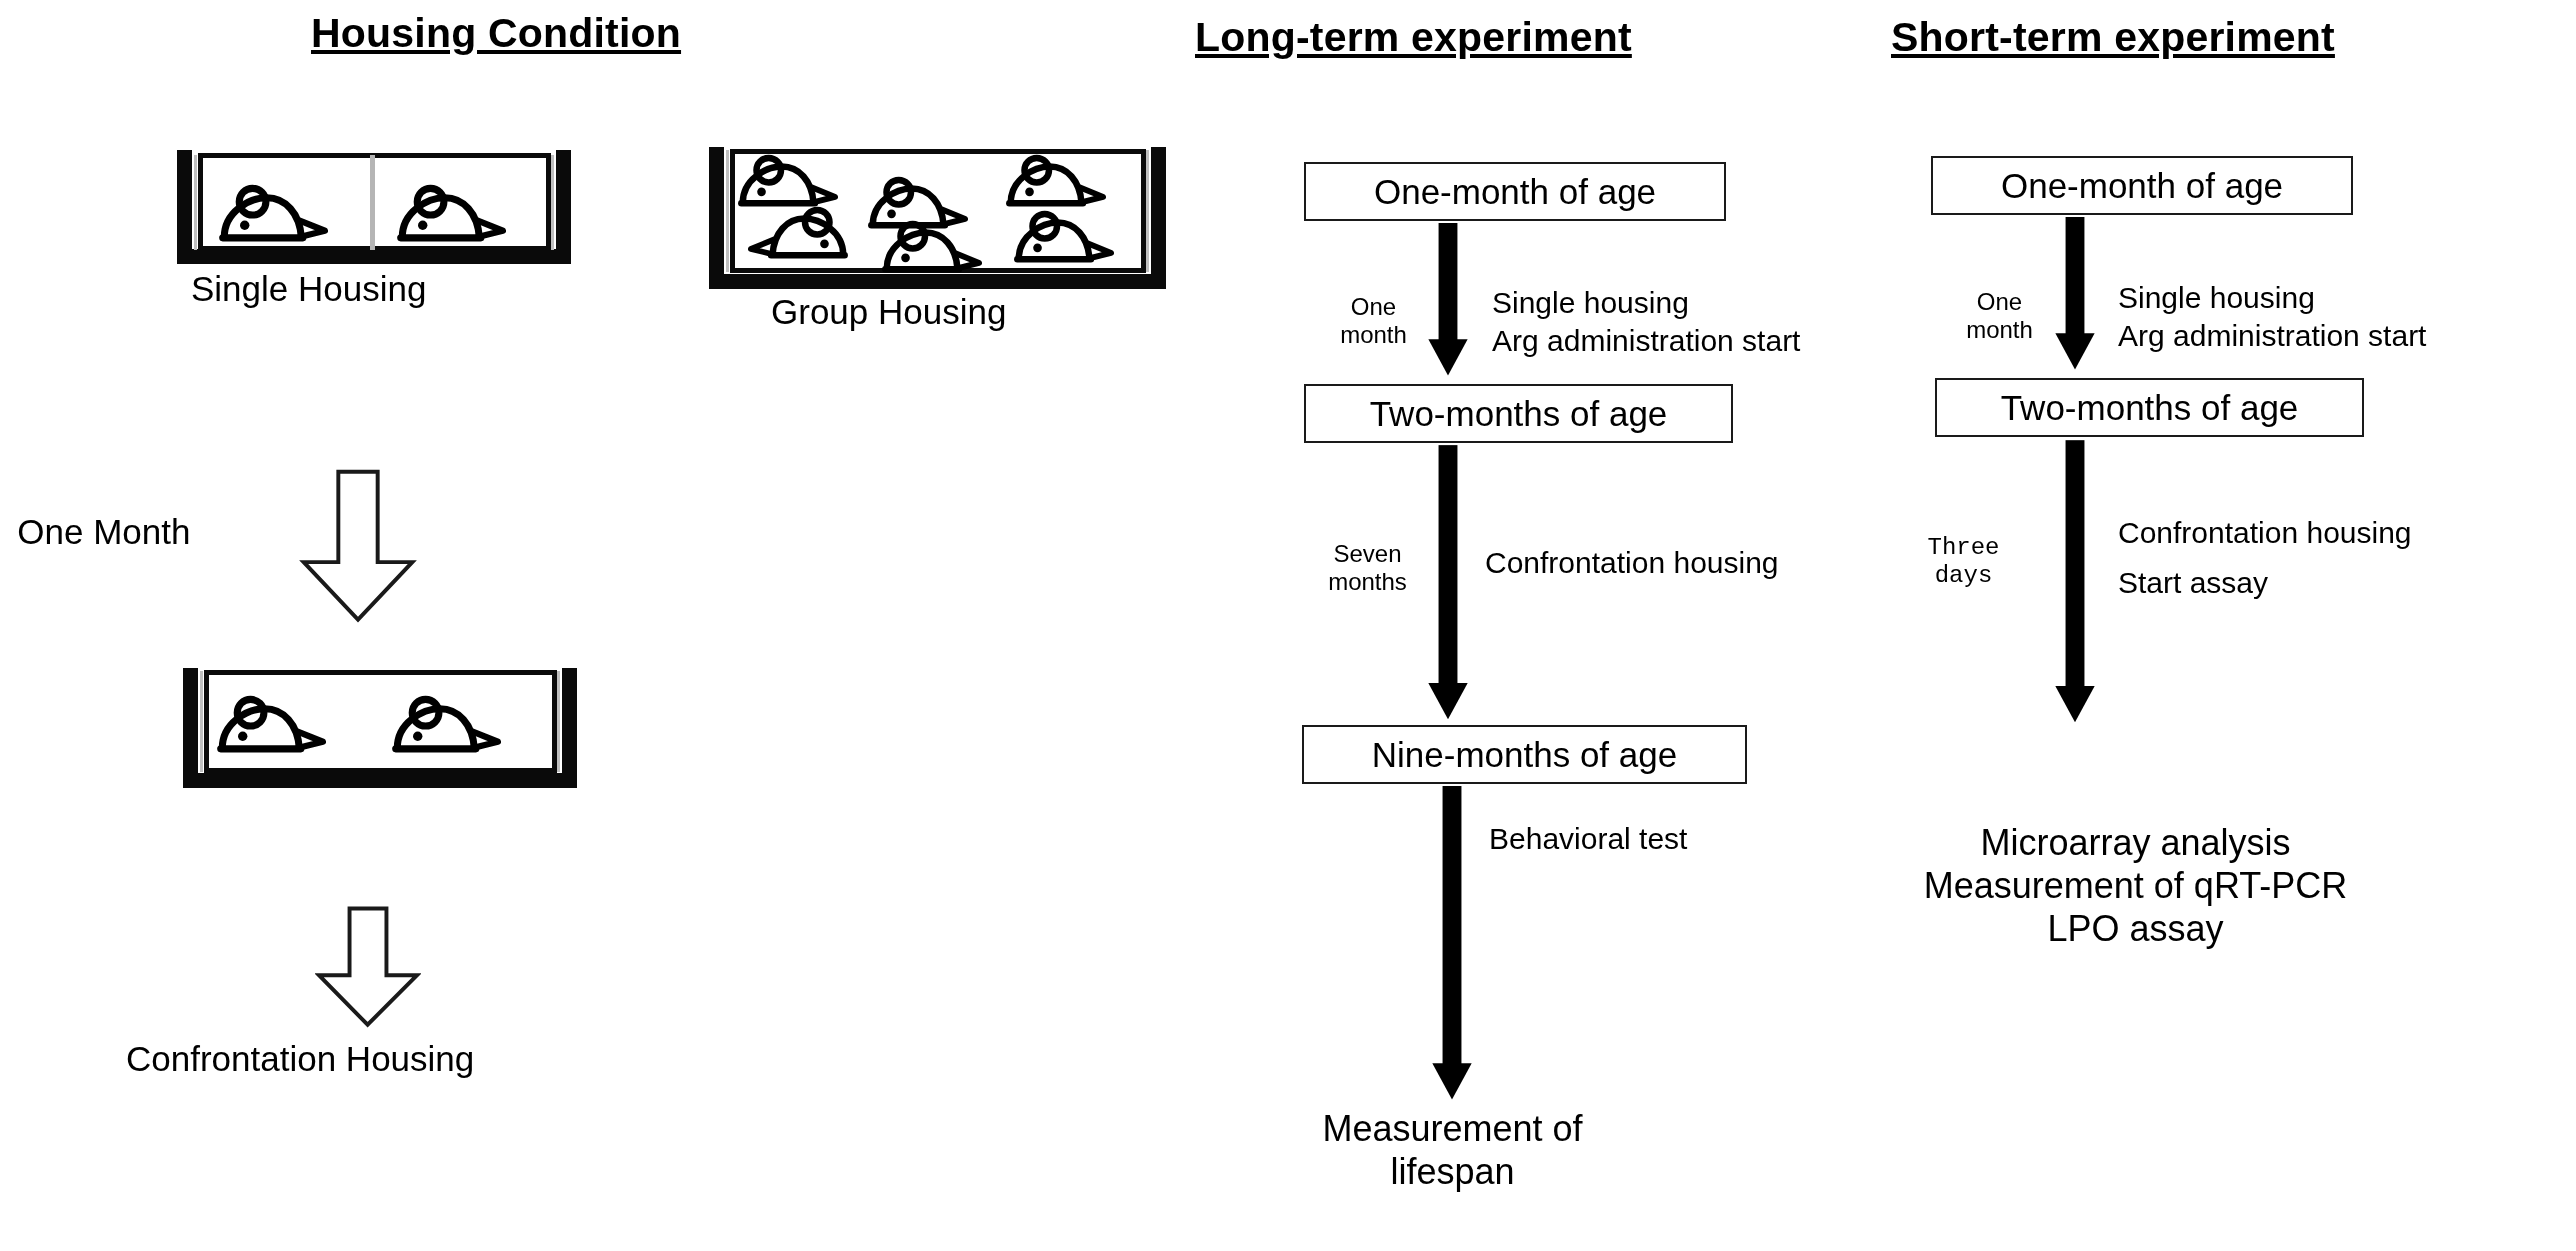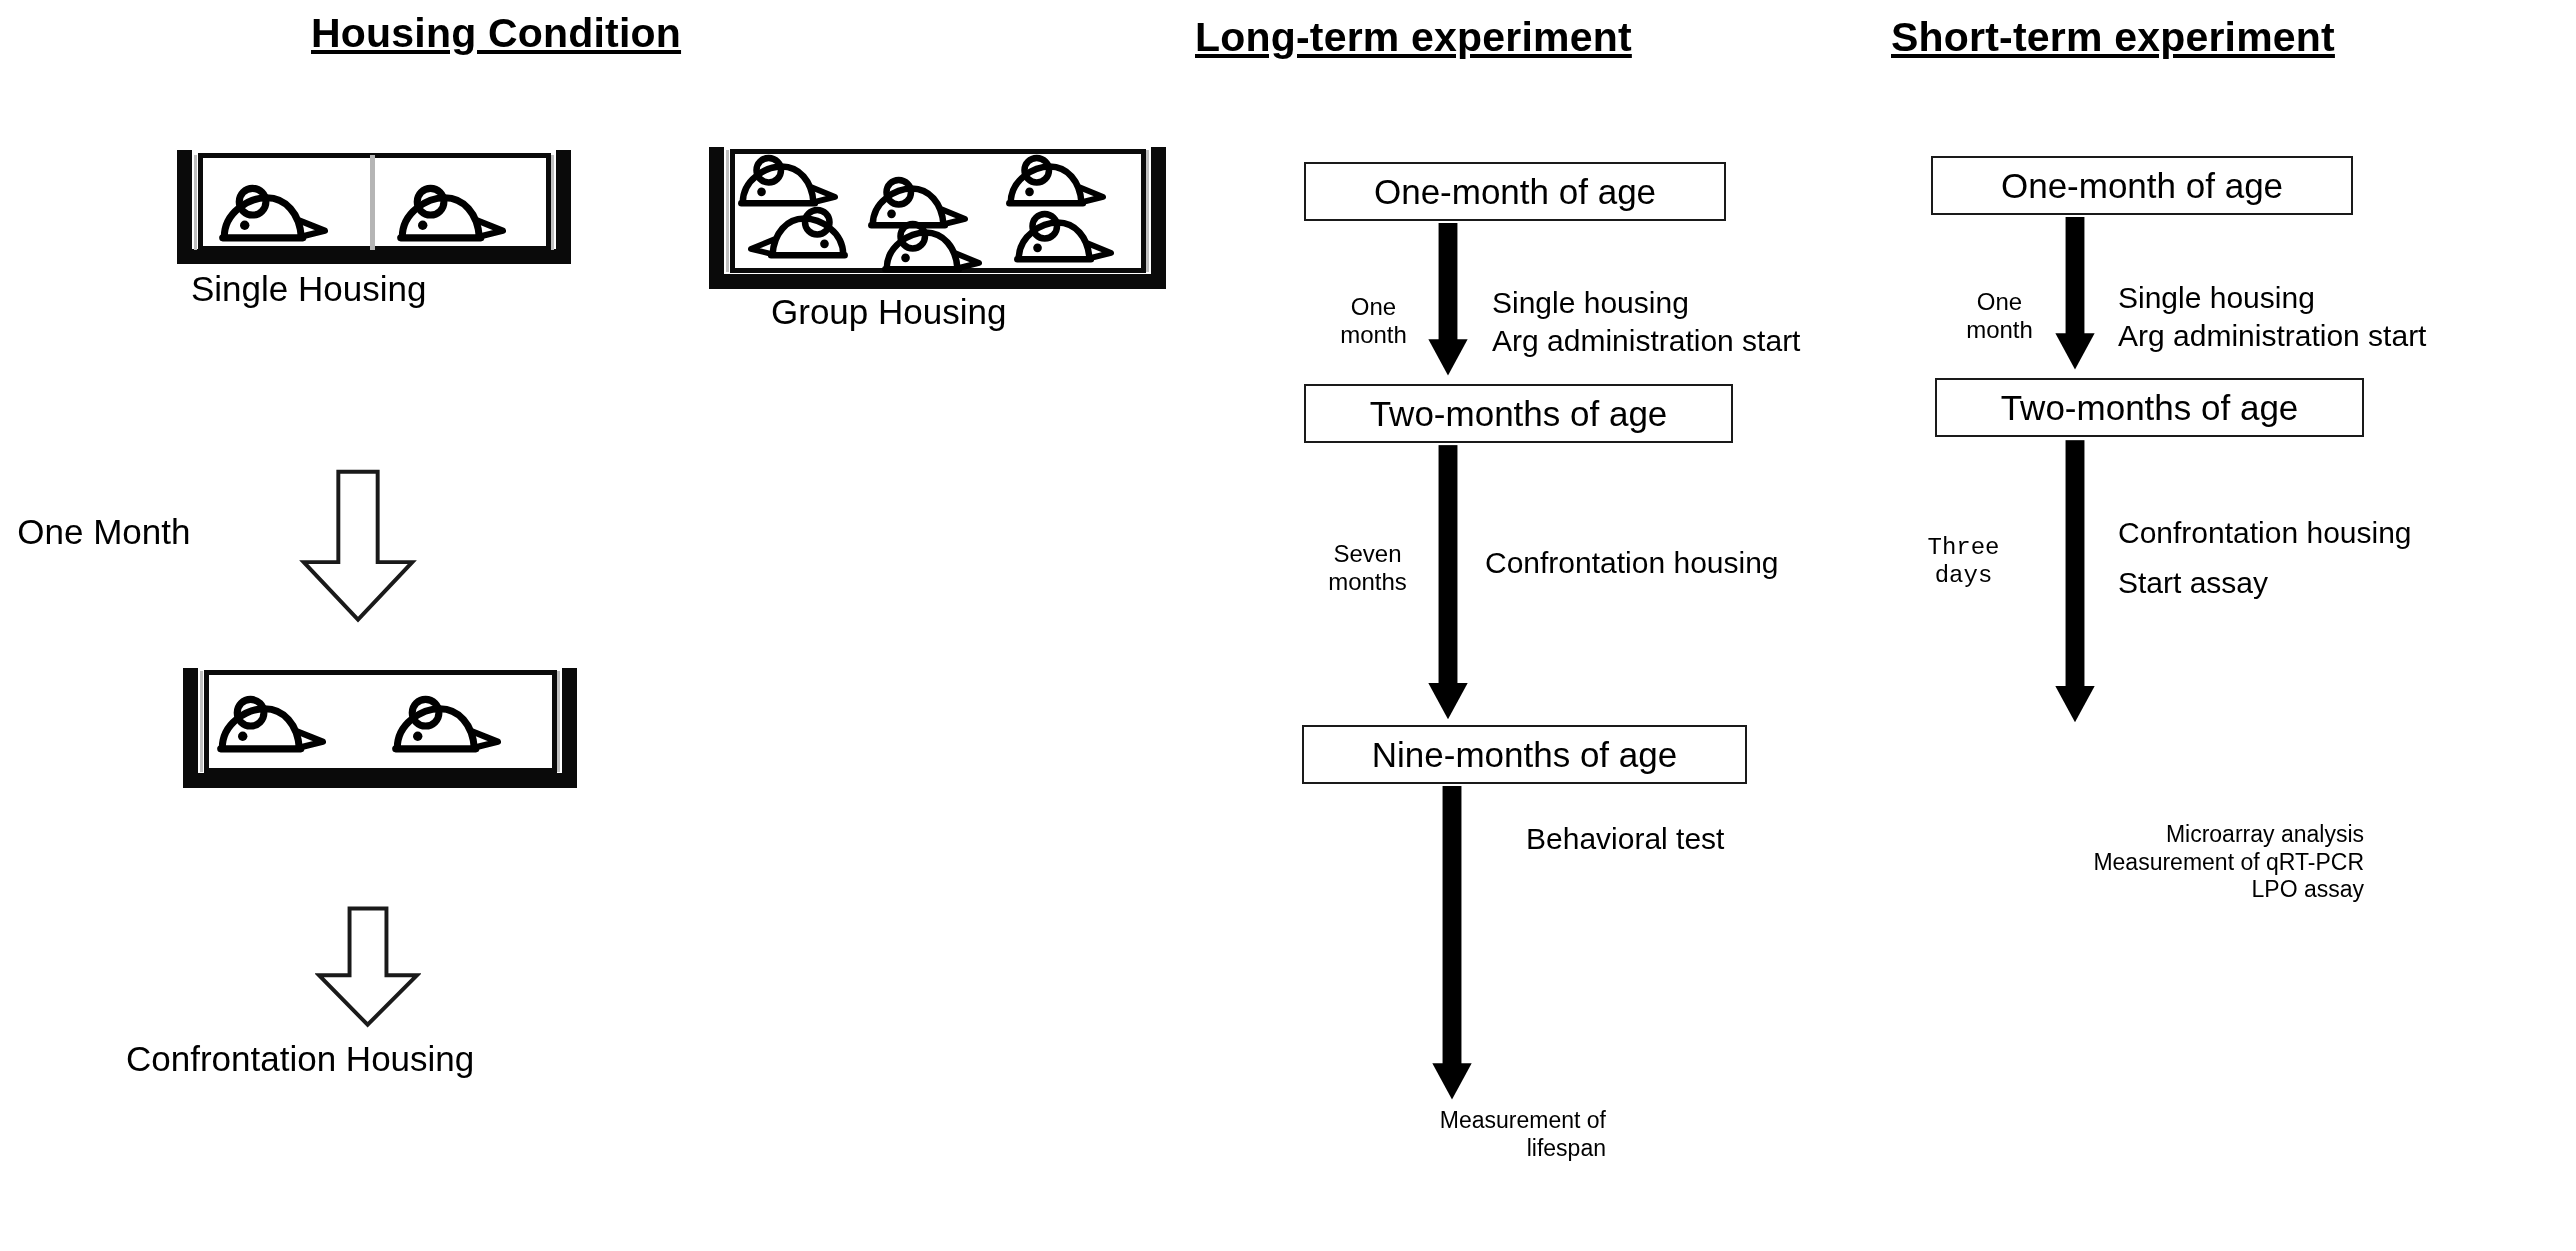--- a/index.html
+++ b/index.html
@@ -10,21 +10,21 @@
     -webkit-font-smoothing:antialiased;
   }
   .abs{position:absolute;}
   .ttl{
     font-weight:bold;font-size:41px;letter-spacing:0.2px;white-space:nowrap;text-decoration:underline;
   }
   .cap{font-size:35px;white-space:nowrap;}
   .boxtxt{font-size:35px;white-space:nowrap;}
   .sidelab{font-size:24px;line-height:1.18;text-align:center;white-space:nowrap;}
   .sidelab2{font-size:30px;line-height:1.25;white-space:nowrap;}
-  .endlab{font-size:23px;line-height:1.2;text-align:right;white-space:nowrap;}
+  .endlab{font-size:36px;line-height:1.2;text-align:center;white-space:nowrap;}
 
   
   .fbox{
     box-sizing:border-box;
     border:2.4px solid #1a1a1a;background:#ffffff;
     display:flex;align-items:center;justify-content:center;
   }
 
   
   .cage{position:absolute;}
@@ -254,21 +254,21 @@
 <div class="abs fbox" style="left:1302px;top:725px;width:445px;height:59px;">
   <span class="boxtxt">Nine-months of age</span>
 </div>
 
 <div class="sarrow" style="left:1426px;top:786px;width:52px;height:315px;">
   <svg viewBox="0 0 66 400" xmlns="http://www.w3.org/2000/svg">
     <rect x="21" y="0" width="24" height="356" fill="#000"></rect>
     <path d="M8,352 L58,352 L33,398 Z" fill="#000"></path>
   </svg>
 </div>
-<div class="abs sidelab2" style="left:1489px;top:820px;margin-left:37px;">
+<div class="abs sidelab2" style="left:1489px;top:820px;">
   <div>Behavioral test</div>
 </div>
 
 <div class="abs endlab" style="left:1299px;top:1107px;width:307px;">
   <div>Measurement of</div>
   <div>lifespan</div>
 </div>
 
 <div class="abs ttl" style="left:1891px;top:14px;">Short-term experiment</div>
 

